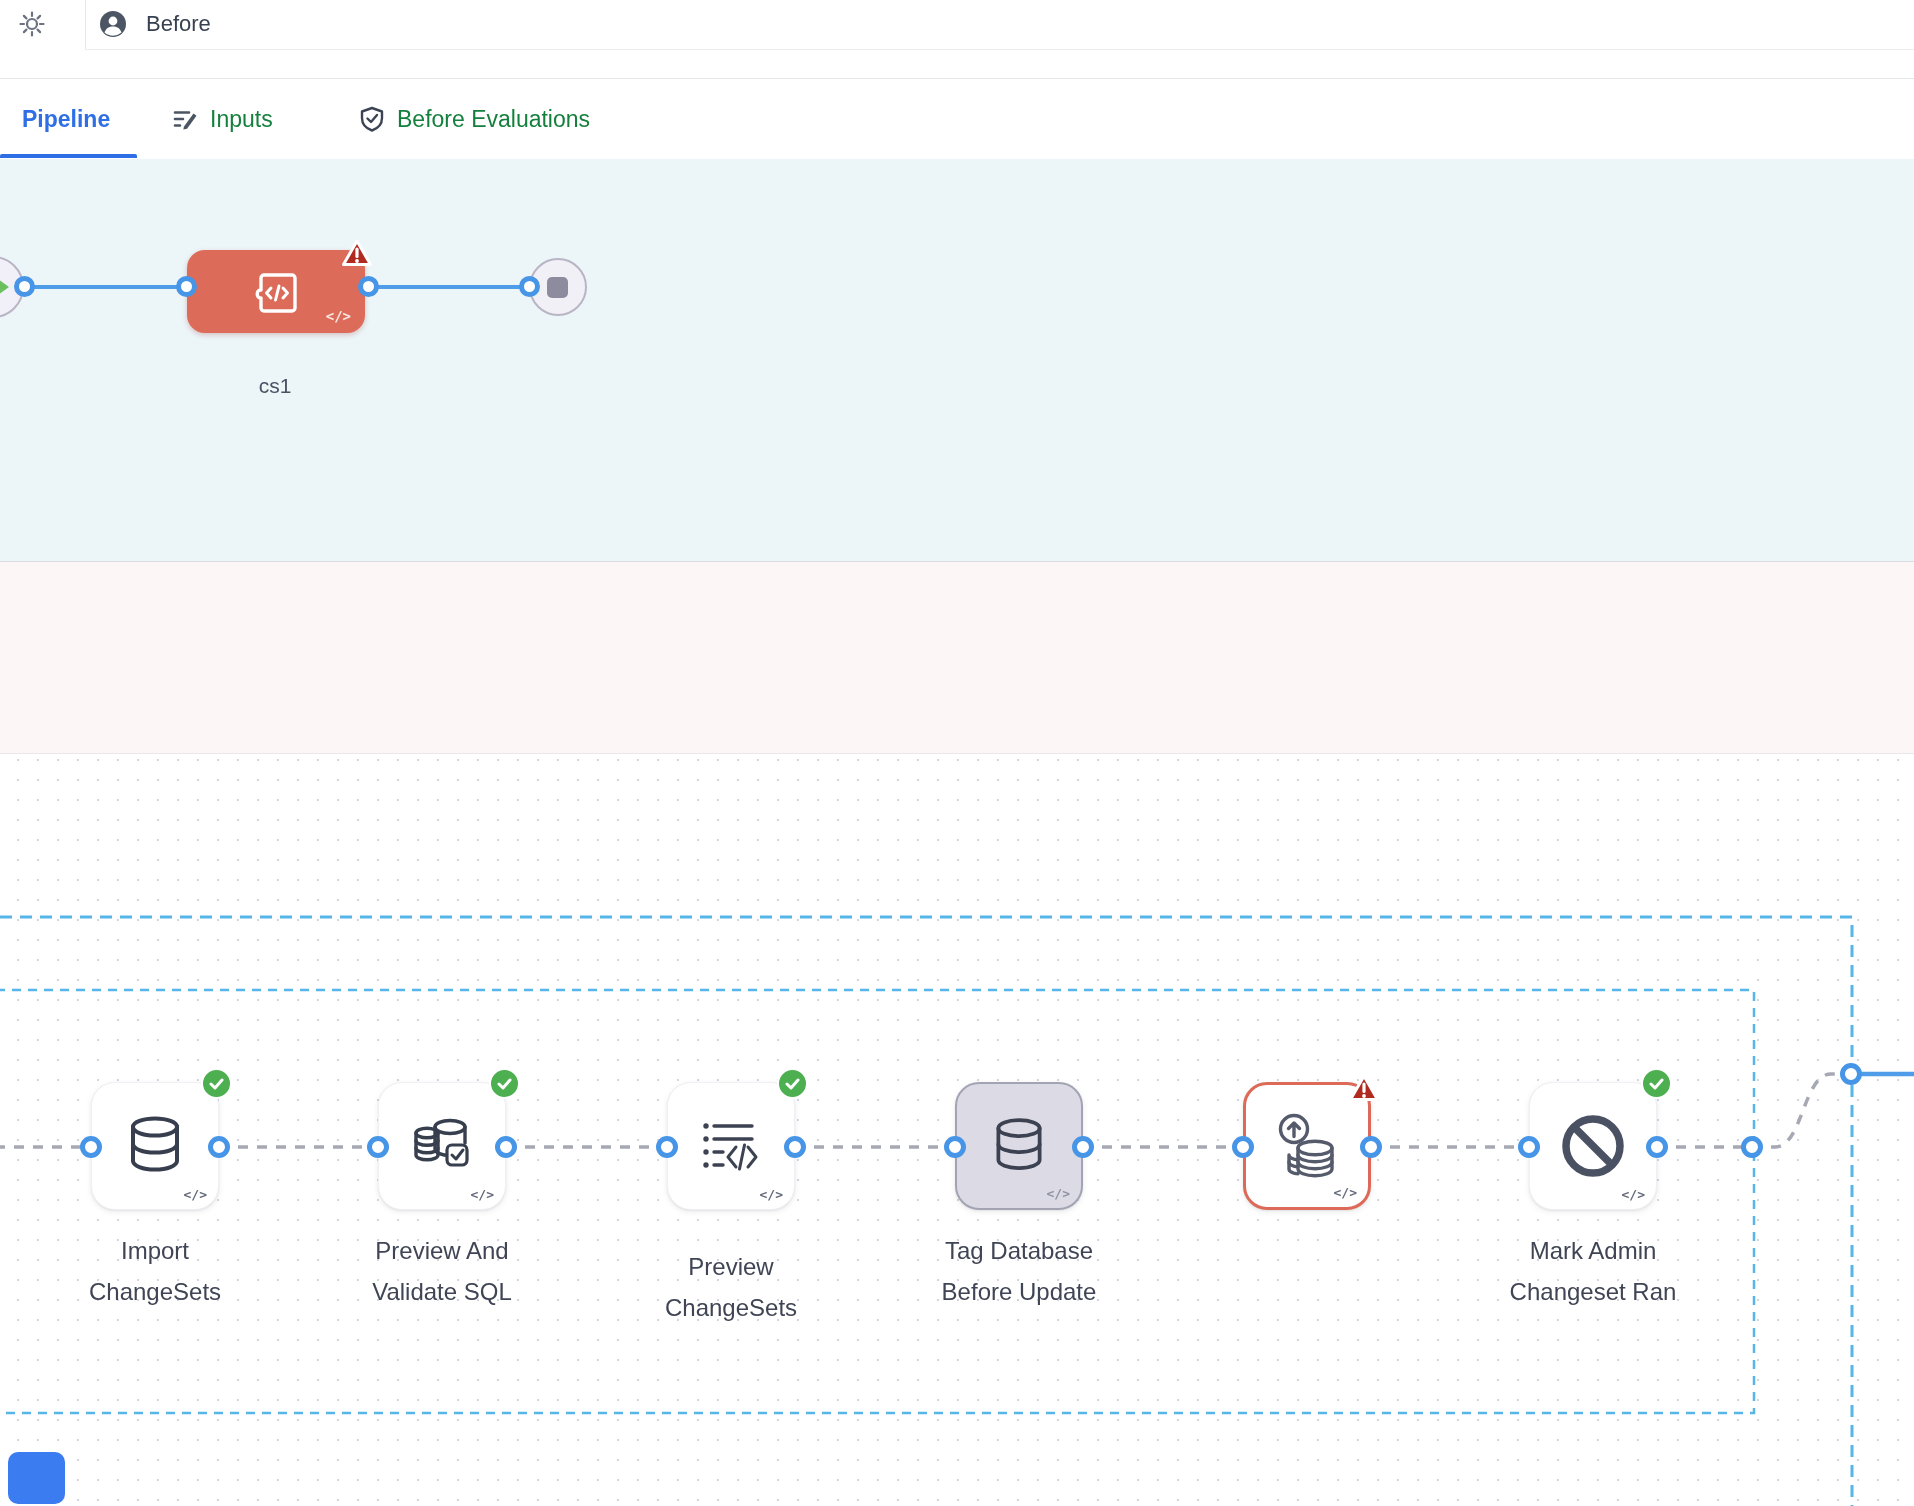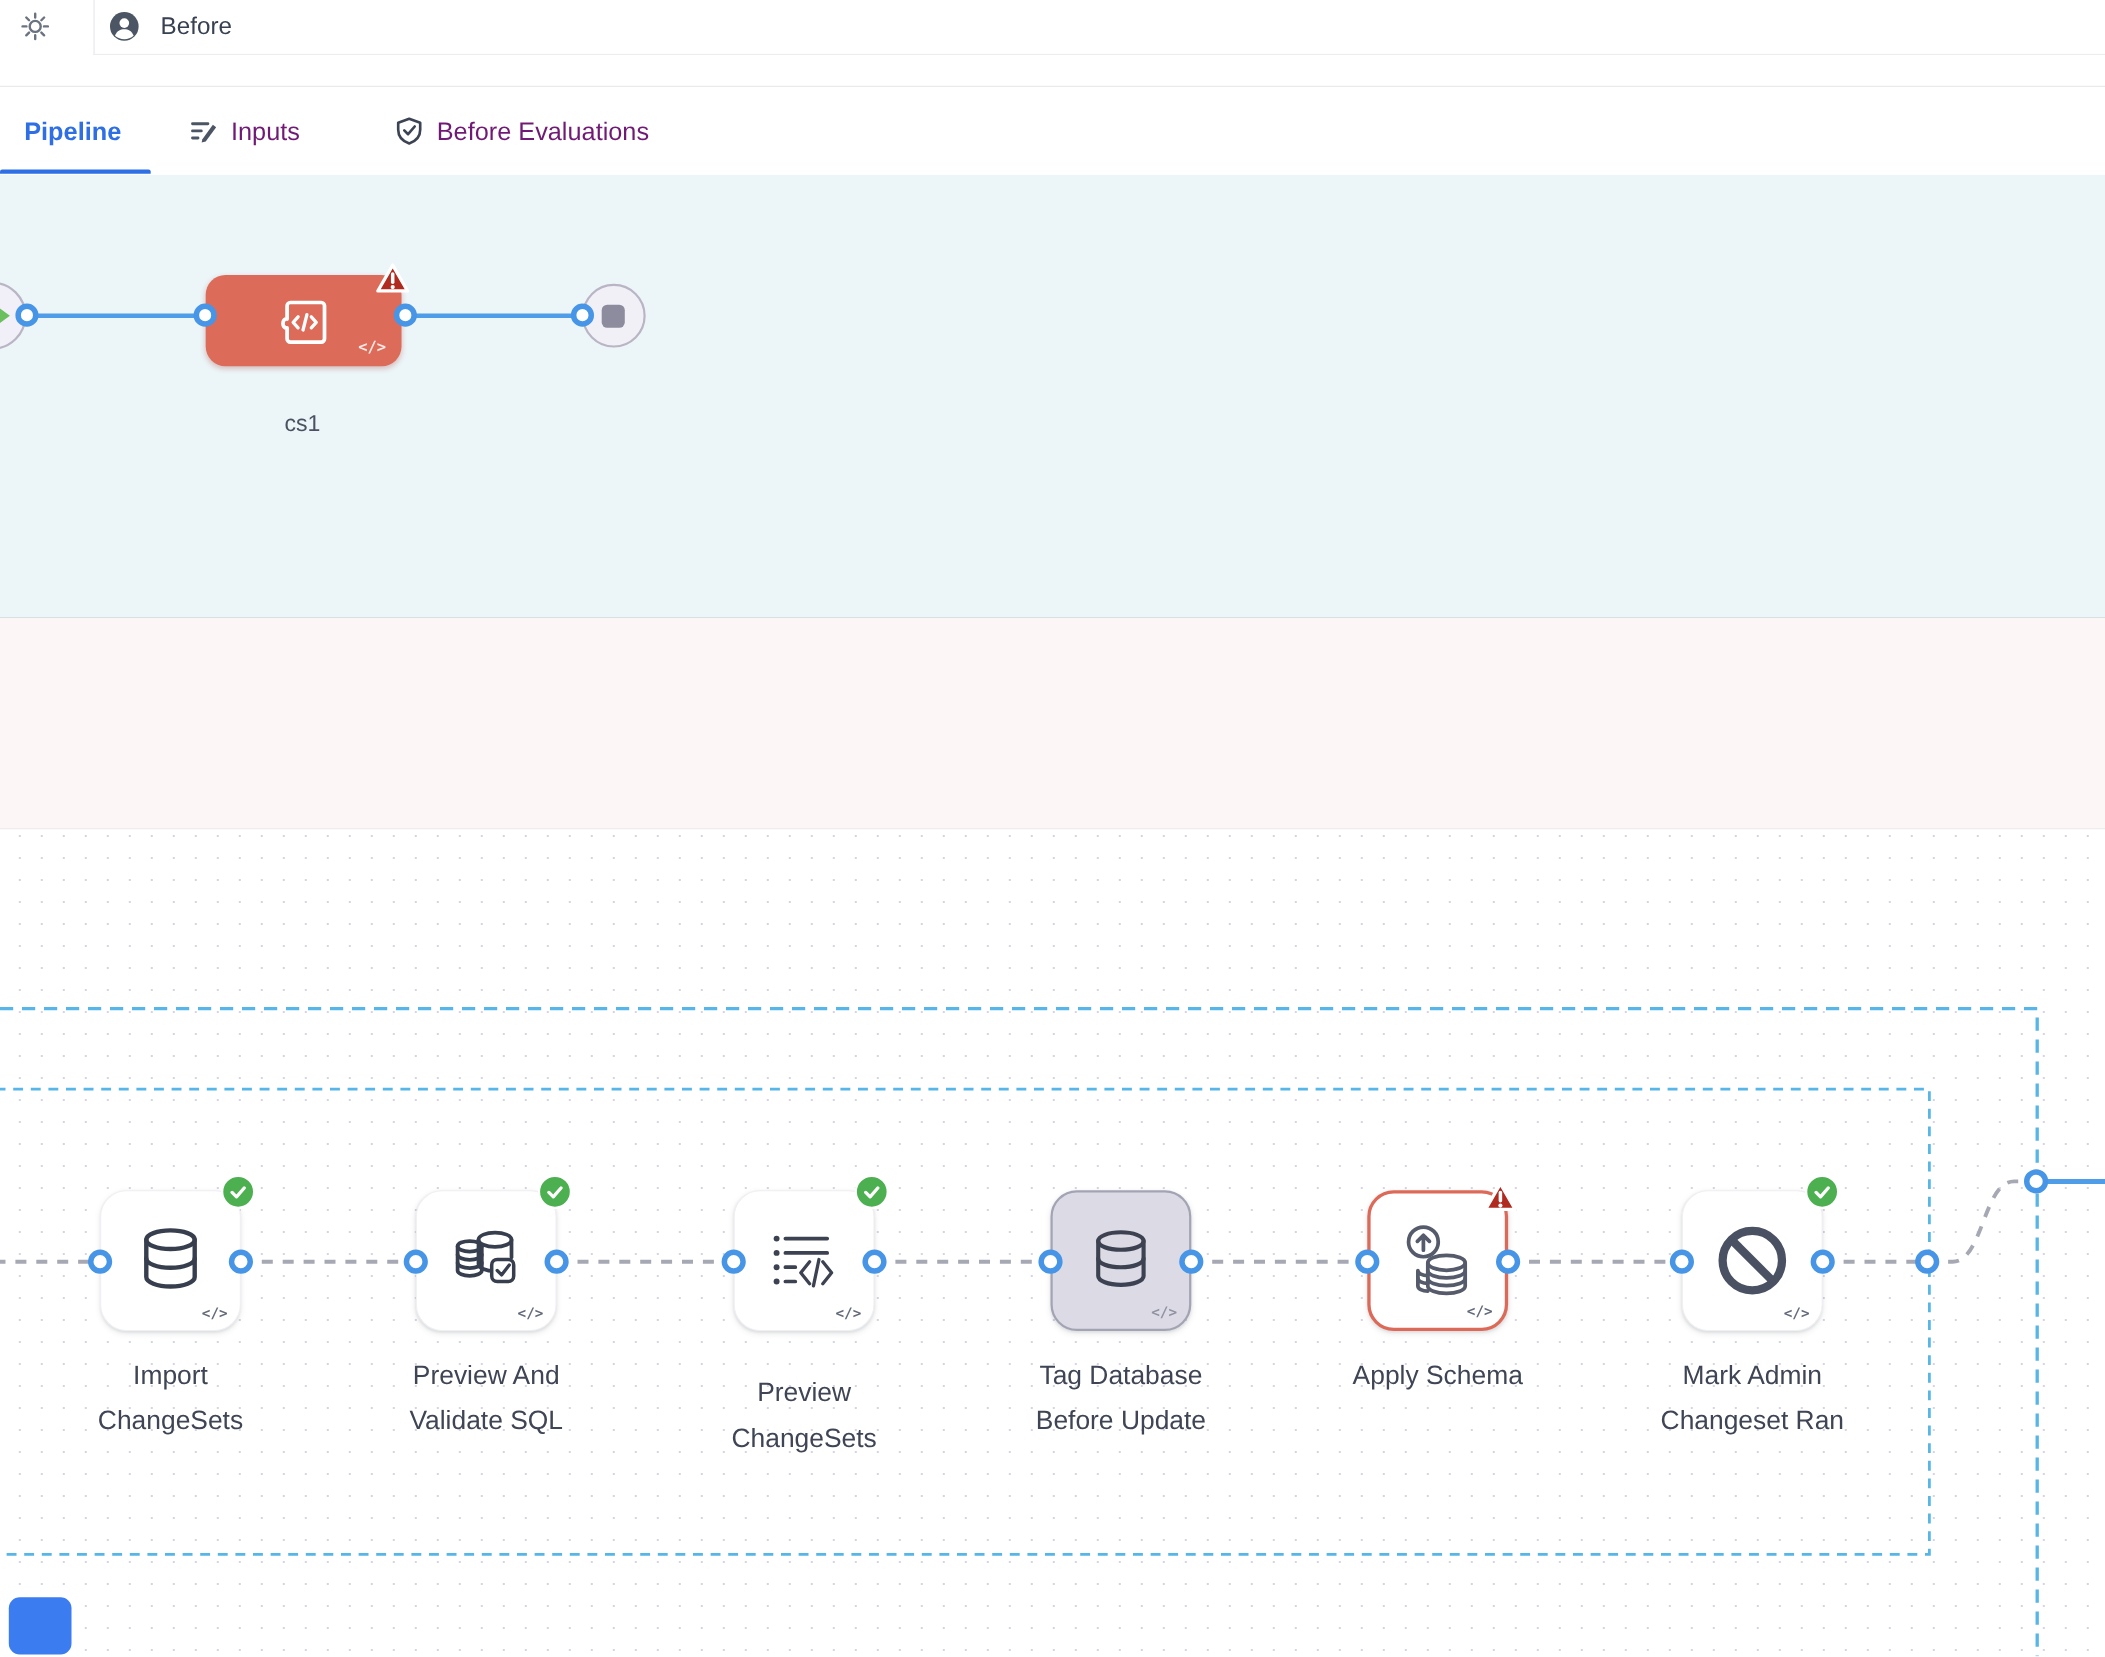--- a/index.html
+++ b/index.html
@@ -13,21 +13,21 @@
   .topbar-border-b{left:85px;top:49px;width:1829px;height:1px;background:#ededf0;}
   .admin-label{left:146px;top:11px;font-size:22px;color:#374151;}
   .gear{left:17px;top:9px;width:30px;height:30px;}
   .person{left:99px;top:10px;width:28px;height:28px;}
 
   .header-gap-border{left:0;top:78px;width:1914px;height:1px;background:#e4e6ea;}
 
   
   .tabbar{left:0;top:79px;width:1914px;height:80px;background:#fff;}
   .tab{position:absolute;top:0;height:80px;display:flex;align-items:center;gap:12px;
-       font-size:23px;color:#701a75;cursor:pointer;}
+       font-size:23px;color:#15803d;cursor:pointer;}
   .tab.active{color:#2e6fe5;font-weight:bold;}
   .tab-underline{left:0;top:154px;width:137px;height:4px;background:#2e6fe5;border-radius:2px 2px 0 0;}
 
   
   .mini-canvas{left:0;top:159px;width:1914px;height:402px;background:#ecf5f8;border-bottom:1px solid #d9dde2;}
   .start-node{left:-38px;top:256px;width:62px;height:62px;border-radius:50%;
       background:#f1eff7;border:2px solid #b9b5c5;box-sizing:border-box;}
   .start-play{left:-2px;top:279px;width:0;height:0;border-left:11px solid #6abf5f;
       border-top:8px solid transparent;border-bottom:8px solid transparent;}
   .stop-node{left:529px;top:258px;width:58px;height:58px;border-radius:50%;
@@ -287,24 +287,20 @@
         <path d="M23 49 c0 3.7 7.6 6.8 17 6.8 s17 -3.1 17 -6.8"></path>
       </g>
     </svg>
     <span class="code-glyph">&lt;/&gt;</span>
   </div>
   <svg class="abs badge-warn" style="left:1348px;top:1073px;" width="32" height="30" viewBox="0 0 32 30">
     <path d="M16 3 L29.5 26.5 H2.5 Z" fill="#b02a20" stroke="#ffffff" stroke-width="3" stroke-linejoin="round"></path>
     <line x1="16" y1="11" x2="16" y2="18.5" stroke="#fff" stroke-width="3.2" stroke-linecap="round"></line>
     <circle cx="16" cy="23" r="1.9" fill="#fff"></circle>
   </svg>
-  <div class="step-label" style="left:1157px;top:1230px;">
-    <div>Apply Schema</div>
-    <div></div>
-  </div>
 
   <div class="node-box" style="left:1529px;top:1082px;">
     <svg width="66" height="66" viewBox="0 0 66 66">
       <circle cx="33" cy="33" r="27" fill="none" stroke="#4a5163" stroke-width="7.5"></circle>
       <line x1="14.5" y1="14.5" x2="51.5" y2="51.5" stroke="#4a5163" stroke-width="7.5"></line>
     </svg>
     <span class="code-glyph">&lt;/&gt;</span>
   </div>
   <div class="abs badge-check" style="left:1641px;top:1068px;">
     <svg width="15" height="12" viewBox="0 0 15 12">

